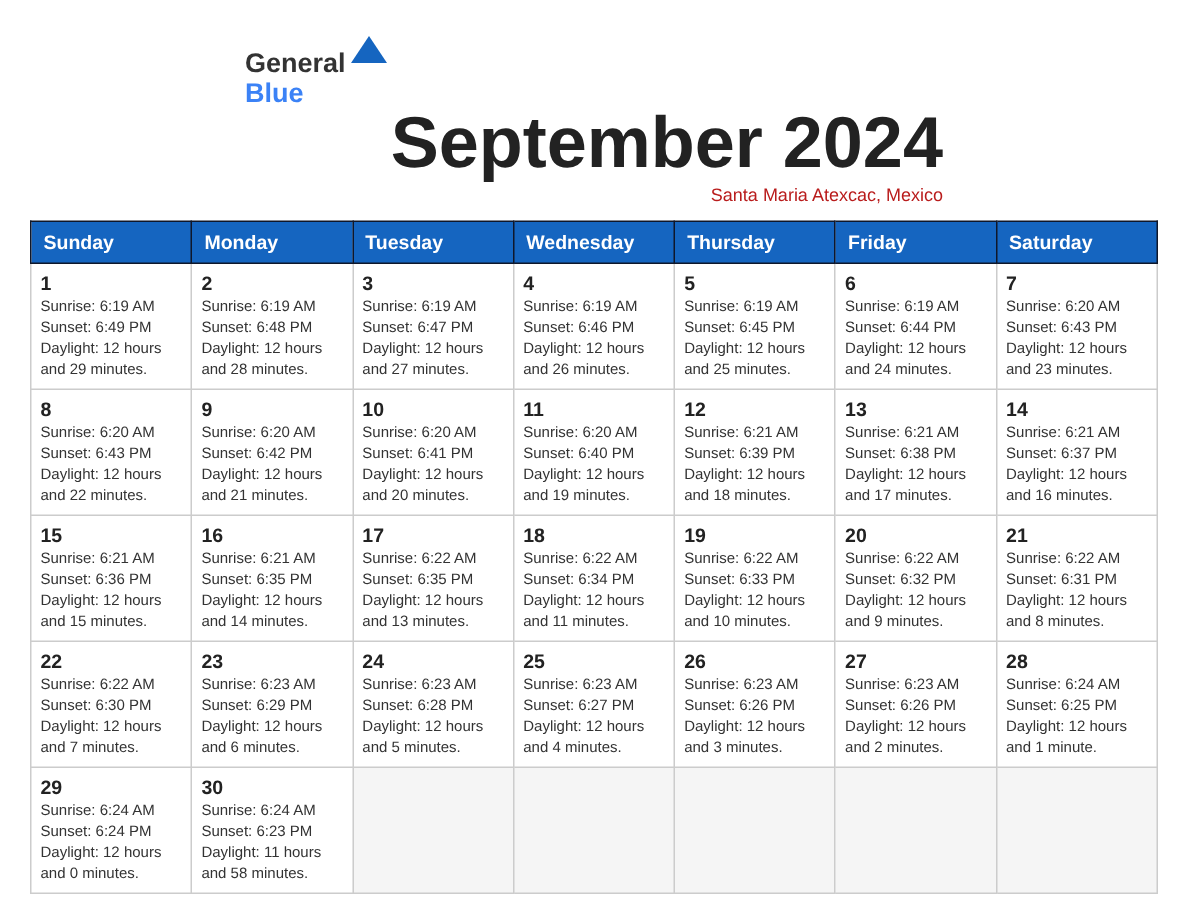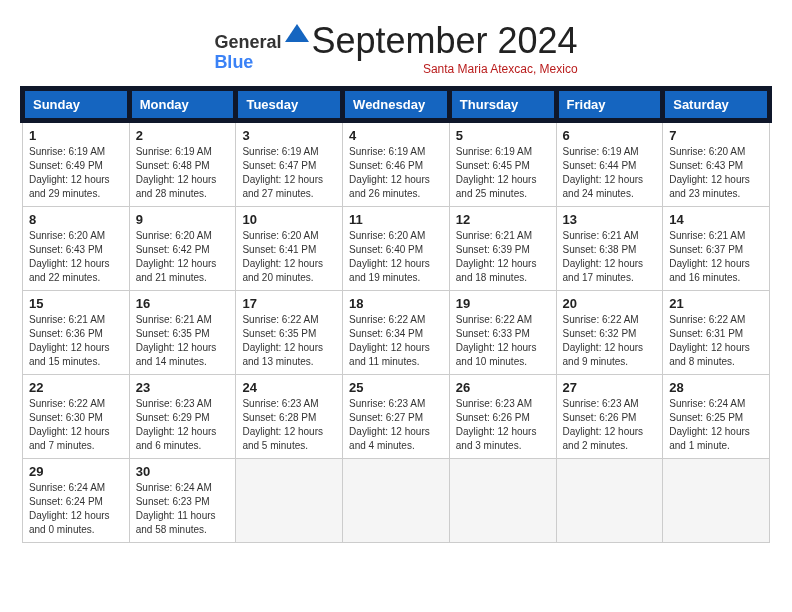--- a/index.html
+++ b/index.html
@@ -29,40 +29,41 @@
     .logo-text span.blue { color: #3b82f6; }
     .logo-icon {
       width: 28px;
       height: 28px;
       margin-left: 2px;
     }
     .title-block {
       text-align: right;
     }
     .month-title {
-      font-size: 36px;
-      font-weight: normal;
+      font-size: 48px;
+      font-weight: bold;
       color: #222;
+      margin-top: 48px;
     }
     .location {
       font-size: 12px;
       color: #b91c1c;
     }
     .calendar {
       width: 100%;
       border-collapse: collapse;
     }
     .calendar th {
       background: #1565c0;
       color: #fff;
       text-align: left;
       padding: 6px 8px;
       font-size: 13px;
       font-weight: bold;
-      border: 5px solid #0f172a;
+      border: 1px solid #0f172a;
     }
     .calendar td {
       border: 1px solid #ccc;
       vertical-align: top;
       padding: 5px 6px;
       font-size: 10.5px;
       color: #222;
       width: 14.28%;
       min-height: 80px;
       height: 80px;

